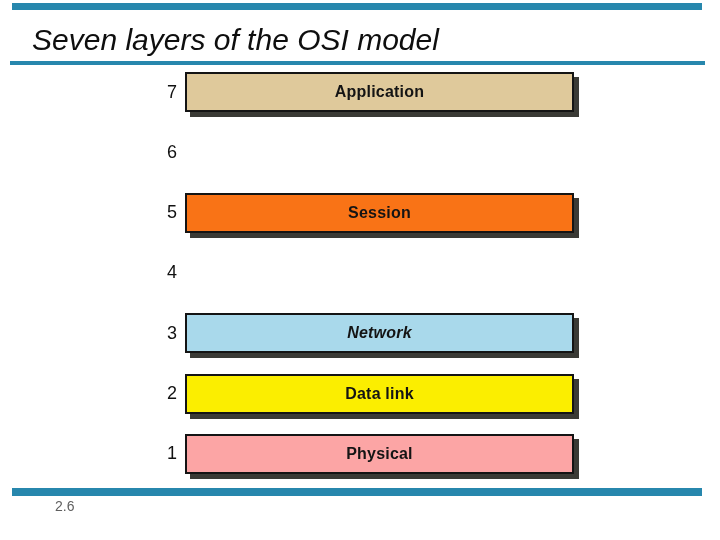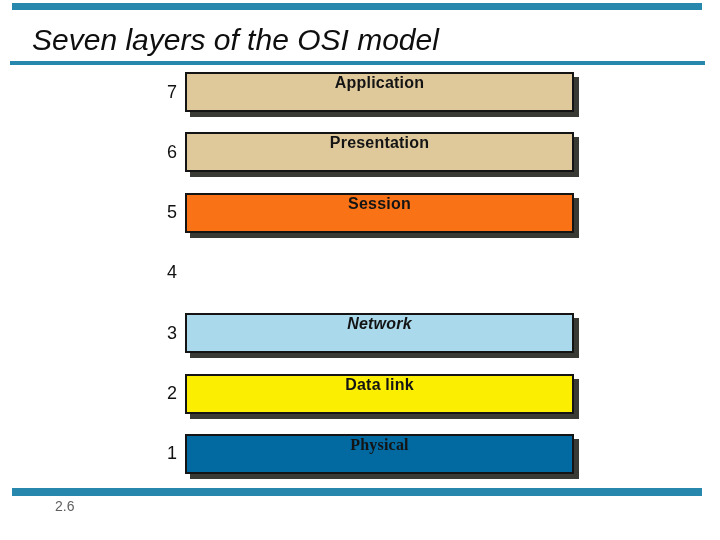--- a/index.html
+++ b/index.html
@@ -64,20 +64,21 @@
     font-size: 18px;
     color: #111111;
   }
   .layer-bar {
     position: relative;
     width: 385px;
     height: 36px;
     border: 2px solid #141414;
     box-shadow: 5px 5px 0 0 #3A3A35;
     display: flex;
+    align-items: center;
     justify-content: center;
   }
   .layer-label {
     font-size: 16px;
     font-weight: bold;
     letter-spacing: 0.2px;
     color: #141414;
   }
   .bottom-bar {
     left: 12px;
@@ -108,23 +109,20 @@
 
     <div class="layer-row">
       <span class="layer-num">7</span>
       <div class="layer-bar" style="background-color: rgb(223, 201, 155);">
         <span class="layer-label">Application</span>
       </div>
     </div>
 
     <div class="layer-row">
       <span class="layer-num">6</span>
-      <div class="layer-bar" style="background-color: rgb(223, 201, 155);">
-        <span class="layer-label">Presentation</span>
-      </div>
     </div>
 
     <div class="layer-row">
       <span class="layer-num">5</span>
       <div class="layer-bar" style="background-color: #f97316;">
         <span class="layer-label">Session</span>
       </div>
     </div>
 
     <div class="layer-row">
@@ -140,21 +138,21 @@
 
     <div class="layer-row">
       <span class="layer-num">2</span>
       <div class="layer-bar" style="background-color: rgb(251, 238, 0);">
         <span class="layer-label">Data link</span>
       </div>
     </div>
 
     <div class="layer-row">
       <span class="layer-num">1</span>
-      <div class="layer-bar" style="background-color: #0369a1; font-family: Liberation Serif, serif;">
+      <div class="layer-bar" style="background-color: #fca5a5;">
         <span class="layer-label">Physical</span>
       </div>
     </div>
 
   </div>
 
   <div class="accent-bar bottom-bar" style="background-color: rgb(39, 135, 173);"></div>
 
   <div class="page-number">2.6</div>
 

